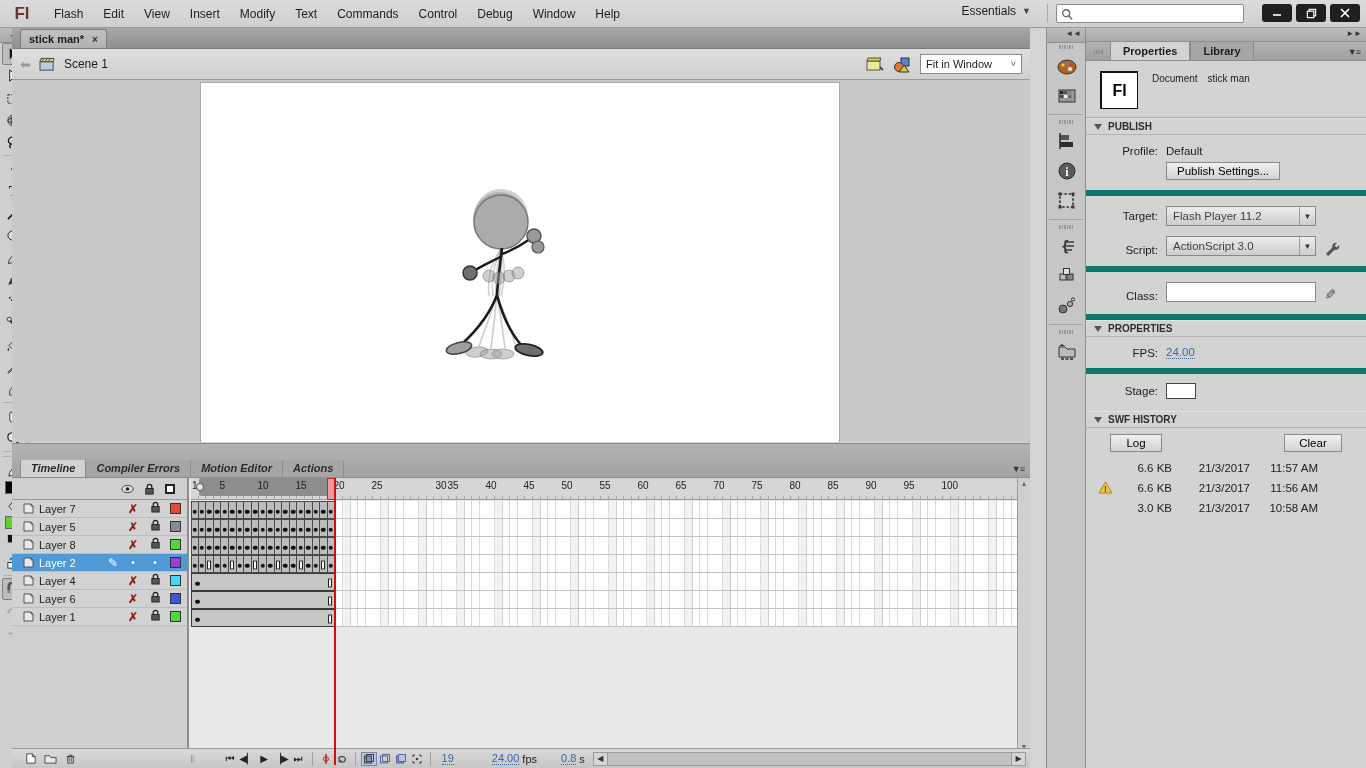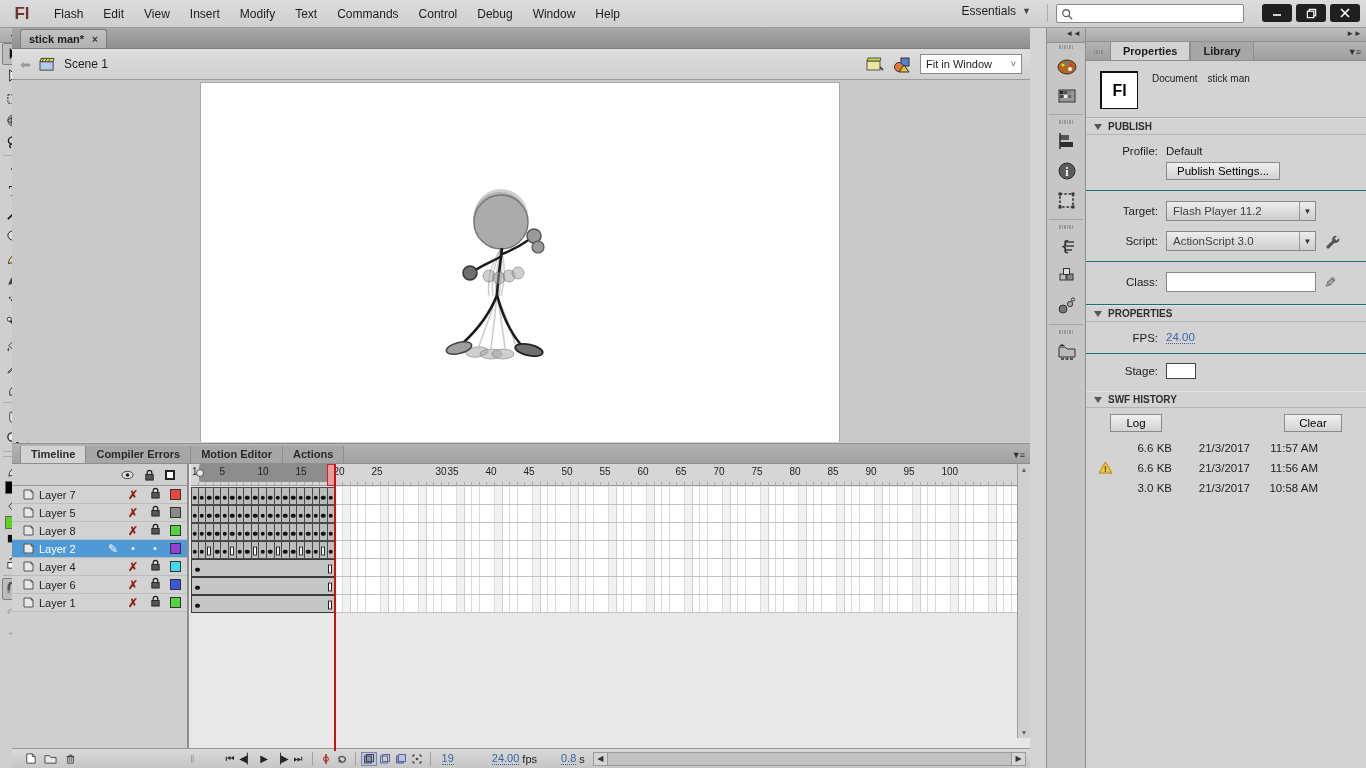--- a/index.html
+++ b/index.html
@@ -52,21 +52,21 @@
   .zoom-select .chev { font-size:9px; color:#555; }
 
   .stage { position:relative; width:1018px; height:362px; background:#c9c9c9; overflow:hidden; }
   .canvas { position:absolute; left:189px; top:3px; width:638px; height:359px; background:#fff;
     box-shadow:0 0 0 1px #a8a8a8; }
   .stickman { position:absolute; left:238px; top:95px; }
 
   
   .timeline { position:absolute; left:0; top:415px; width:1018px; height:325px;
     background:#c7c7c7; border-top:1px solid #8d8d8d; }
-  .tl-tabs { height:20px; background:linear-gradient(#b3b3b3,#a2a2a2); display:flex; align-items:flex-end; border-bottom:1px solid #8d8d8d;}
+  .tl-tabs { height:34px; background:linear-gradient(#b3b3b3,#a2a2a2); display:flex; align-items:flex-end; border-bottom:1px solid #8d8d8d;font-style:italic;}
   .tl-tab { height:17px; padding:0 10px; line-height:17px; font-size:11px; font-weight:bold;
     background:#a6a6a6; border-right:1px solid #8d8d8d; color:#2a2a2a; }
   .tl-tab:first-child { margin-left:8px; border-left:1px solid #8d8d8d; }
   .tl-tab.active { background:#d2d2d2; }
   .panelmenu { margin-left:auto; margin-right:6px; margin-bottom:3px; font-size:9px; color:#333; letter-spacing:-1px;}
 
   .tl-body { position:relative; height:287px; background:#e7e7e7; }
   .layercol { position:absolute; left:0; top:0; width:177px; height:287px; background:#cfcfcf; border-right:2px solid #8d8d8d;}
   .lc-head { height:22px; border-bottom:1px solid #9a9a9a; display:flex; align-items:center; justify-content:flex-end; gap:9px; padding-right:12px;}
   .lc-head svg { width:13px; height:12px; }
@@ -160,21 +160,21 @@
   .dropdown .dd-text { flex:1; padding-left:6px; }
   .dropdown .dd-btn { width:16px; height:100%; border-left:1px solid #999; display:flex; align-items:center; justify-content:center; font-size:8px; color:#333;}
   .classinput { width:150px; height:20px; background:#fff; border:1px solid #888; }
   .stage-swatch { width:30px; height:16px; background:#fff; border:1px solid #444; }
   .hist-btns { display:flex; padding:6px 24px; gap:0; justify-content:space-between; }
   .hist-row { display:flex; align-items:center; height:20px; font-size:11.5px; }
   .hist-ico { width:38px; text-align:center; }
   .hist-size { width:48px; text-align:right; }
   .hist-date { width:78px; text-align:right; }
   .hist-time { width:68px; text-align:right; }
-  .rowline { border-bottom:1px solid #0f766e; }
+  .rowline { border-bottom:6px solid #0f766e;align-items:flex-end; }
 </style>
 </head>
 <body>
 
 <div class="app">
 
   <div class="menubar">
     <div class="fl-logo">Fl</div>
     <div id="menuItems" style="display:flex;">
         <div class="menu-item">Flash</div>

